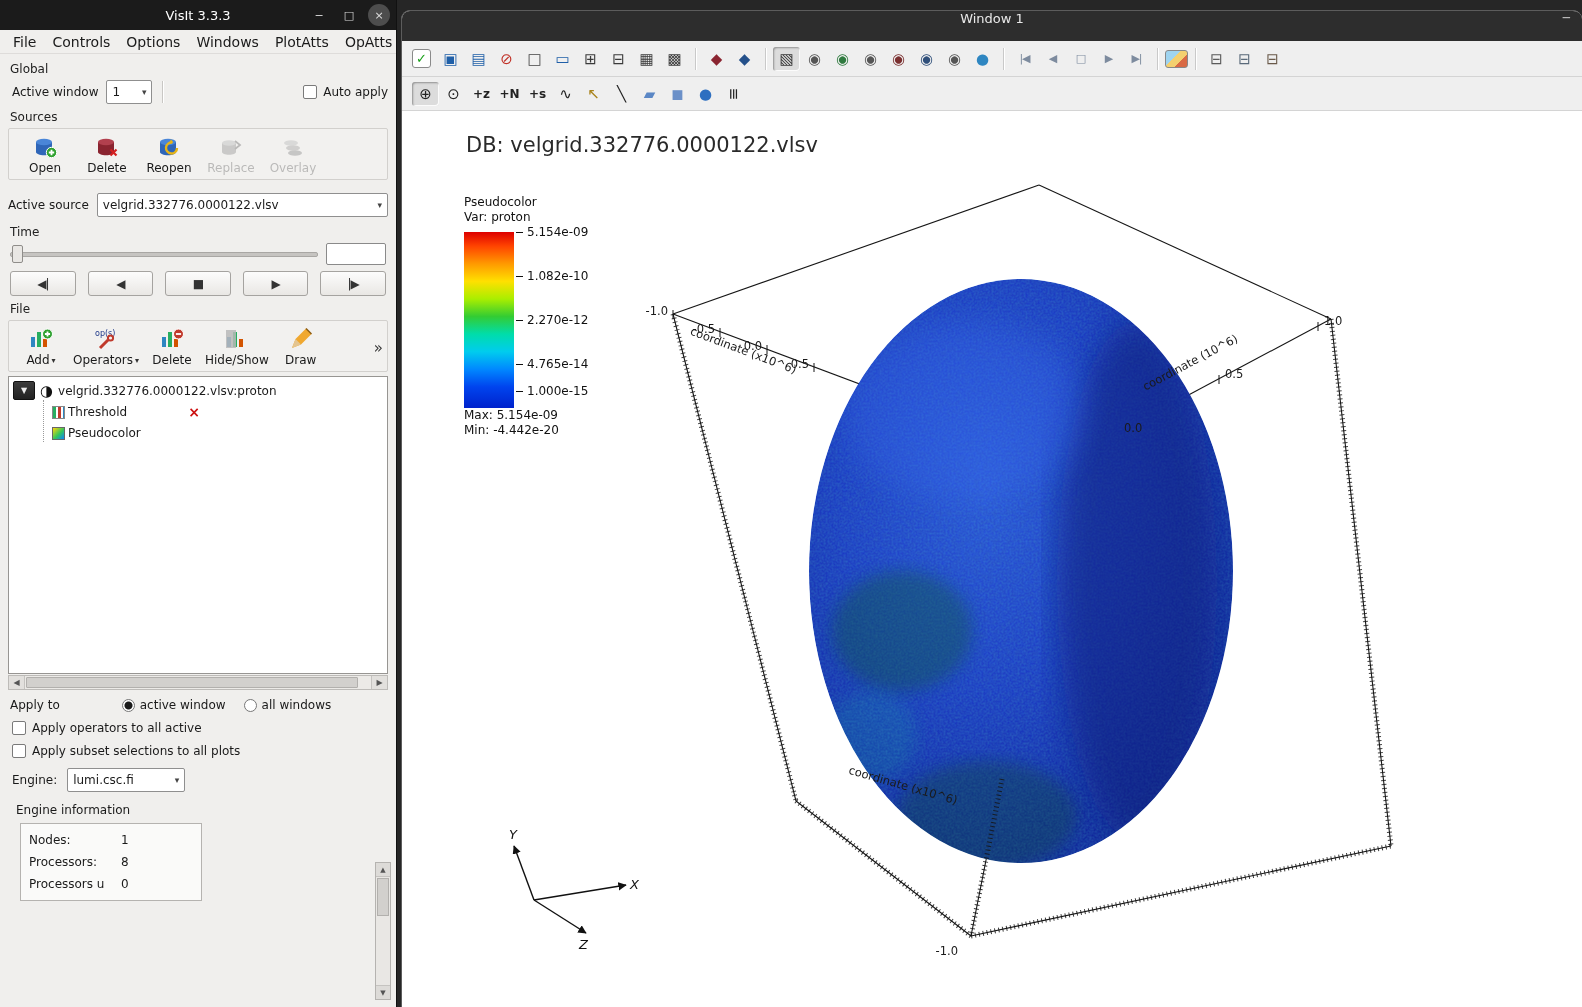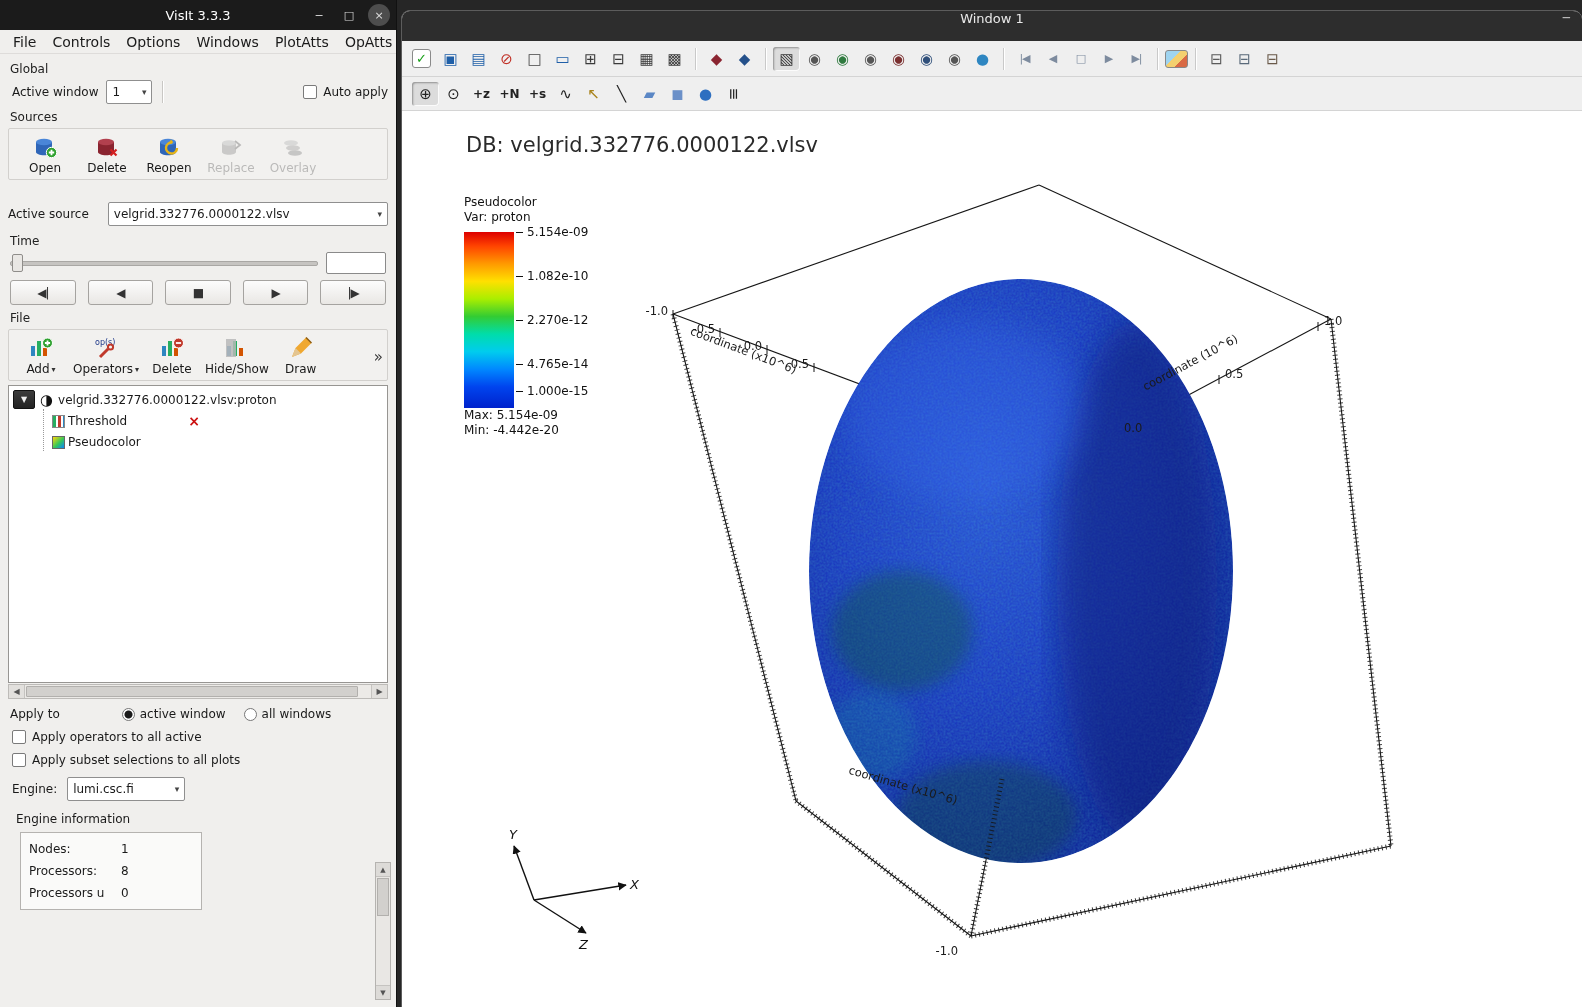--- a/index.html
+++ b/index.html
@@ -29,21 +29,21 @@
   .vsep{width:2px;height:22px;border-left:1px solid #c9c7c4;border-right:1px solid #fff;margin:0 10px}
   .chkbox{width:14px;height:14px;background:#fff;border:1px solid #7a7a7a;border-radius:2px;flex:none}
   .chklbl{margin-left:6px}
   .groupbox{border:1px solid #d2d0cd;border-radius:2px;background:#f2f1ef;margin:0 0 4px 0}
   .iconbtn-row{display:flex;align-items:flex-start;gap:10px;padding:6px 10px 4px 10px}
   .iconbtn{display:flex;flex-direction:column;align-items:center;gap:2px;min-width:52px;
     background:none;border:none;font-size:12px;color:#1a1a1a;font-family:inherit}
   .iconbtn.disabled{opacity:.45;filter:grayscale(1);color:#777}
   .iconbtn .lblrow{display:flex;align-items:center;gap:2px}
   .tiny-arrow{font-size:8px;color:#333}
-  .src-row{display:flex;align-items:center;gap:19px;margin:22px 0 8px 0}
+  .src-row{display:flex;align-items:center;gap:8px;margin:13px 0 8px 0}
   .slider-row{display:flex;align-items:center;gap:8px;margin:4px 2px 6px 2px}
   .slider{flex:1;height:22px;position:relative}
   .groove{position:absolute;left:0;right:0;top:9px;height:5px;background:#c6c4c1;
     border:1px solid #a9a7a4;border-radius:2px}
   .handle{position:absolute;left:2px;top:2px;width:11px;height:18px;background:#e9e7e4;
     border:1px solid #8f8d8a;border-radius:2px}
   .time-field{width:60px;height:22px;background:#fff;border:1px solid #8a8a8a;border-radius:2px;
     font-family:inherit;font-size:12px;padding:0 4px}
   .vcr-row{display:flex;gap:12px;margin:2px 2px 4px 2px}
   .vcr-btn{flex:1;height:25px;background:linear-gradient(#fcfcfc,#e9e7e4);border:1px solid #a5a3a0;

